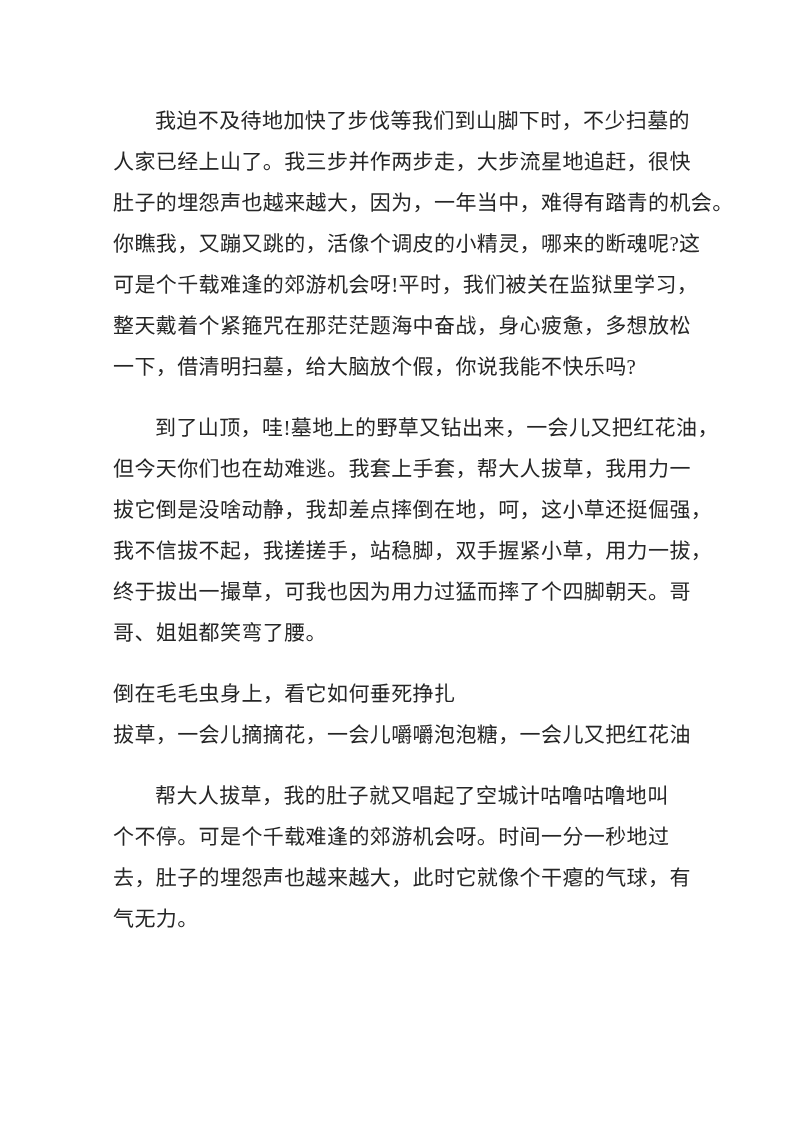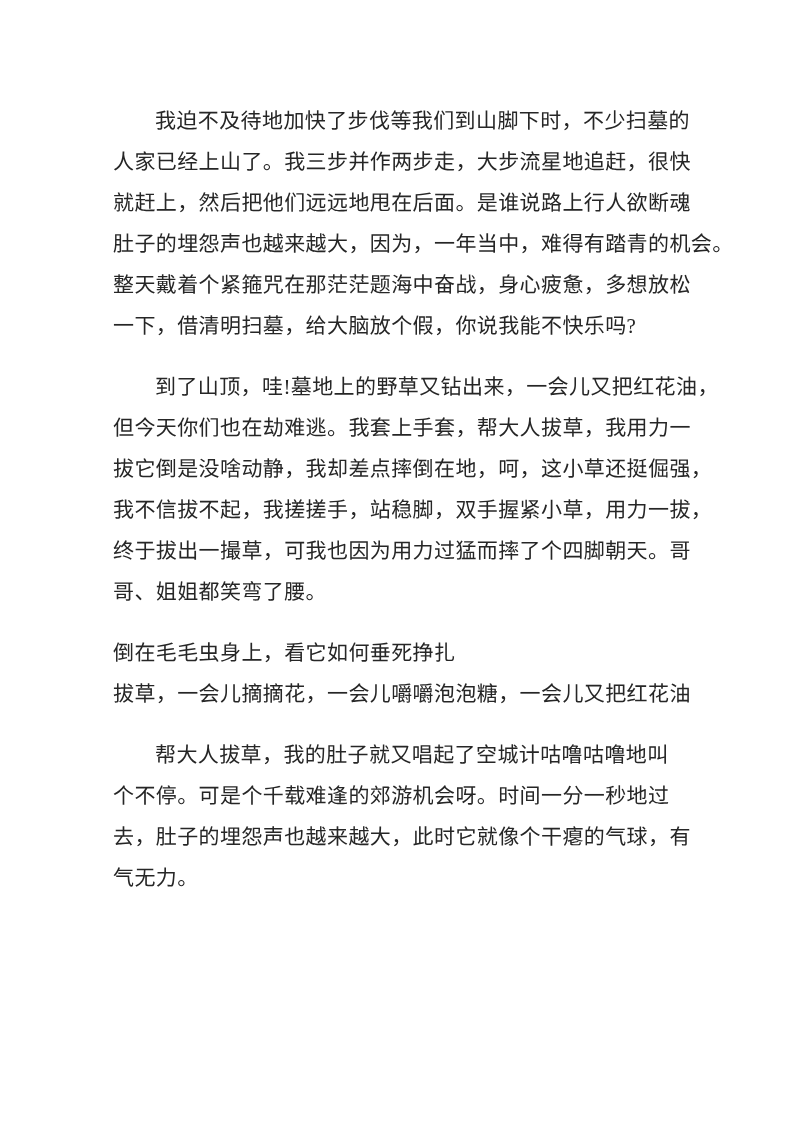--- a/index.html
+++ b/index.html
@@ -40,22 +40,23 @@
   }
 </style>
 </head>
 <body style="background: rgb(255, 255, 255);">
 
 <div class="page">
   <div class="doc-body" id="doc-body" style="color: rgb(38, 38, 38);">
       <p class="para">
         <span class="line first">我迫不及待地加快了步伐等我们到山脚下时，不少扫墓的</span>
         <span class="line">人家已经上山了。我三步并作两步走，大步流星地追赶，很快</span>
-        <span class="line">就赶上，然后把他们远远地甩在后面。是谁说路上行人欲断魂</span>
         <span class="line">肚子的埋怨声也越来越大，因为，一年当中，难得有踏青的机会。</span>
+        <span class="line">你瞧我，又蹦又跳的，活像个调皮的小精灵，哪来的断魂呢?这</span>
+        <span class="line">可是个千载难逢的郊游机会呀!平时，我们被关在监狱里学习，</span>
         <span class="line">整天戴着个紧箍咒在那茫茫题海中奋战，身心疲惫，多想放松</span>
         <span class="line">一下，借清明扫墓，给大脑放个假，你说我能不快乐吗?</span>
       </p>
       <p class="para">
         <span class="line first">到了山顶，哇!墓地上的野草又钻出来，一会儿又把红花油，</span>
         <span class="line">但今天你们也在劫难逃。我套上手套，帮大人拔草，我用力一</span>
         <span class="line">拔它倒是没啥动静，我却差点摔倒在地，呵，这小草还挺倔强，</span>
         <span class="line">我不信拔不起，我搓搓手，站稳脚，双手握紧小草，用力一拔，</span>
         <span class="line">终于拔出一撮草，可我也因为用力过猛而摔了个四脚朝天。哥</span>
         <span class="line">哥、姐姐都笑弯了腰。</span>

